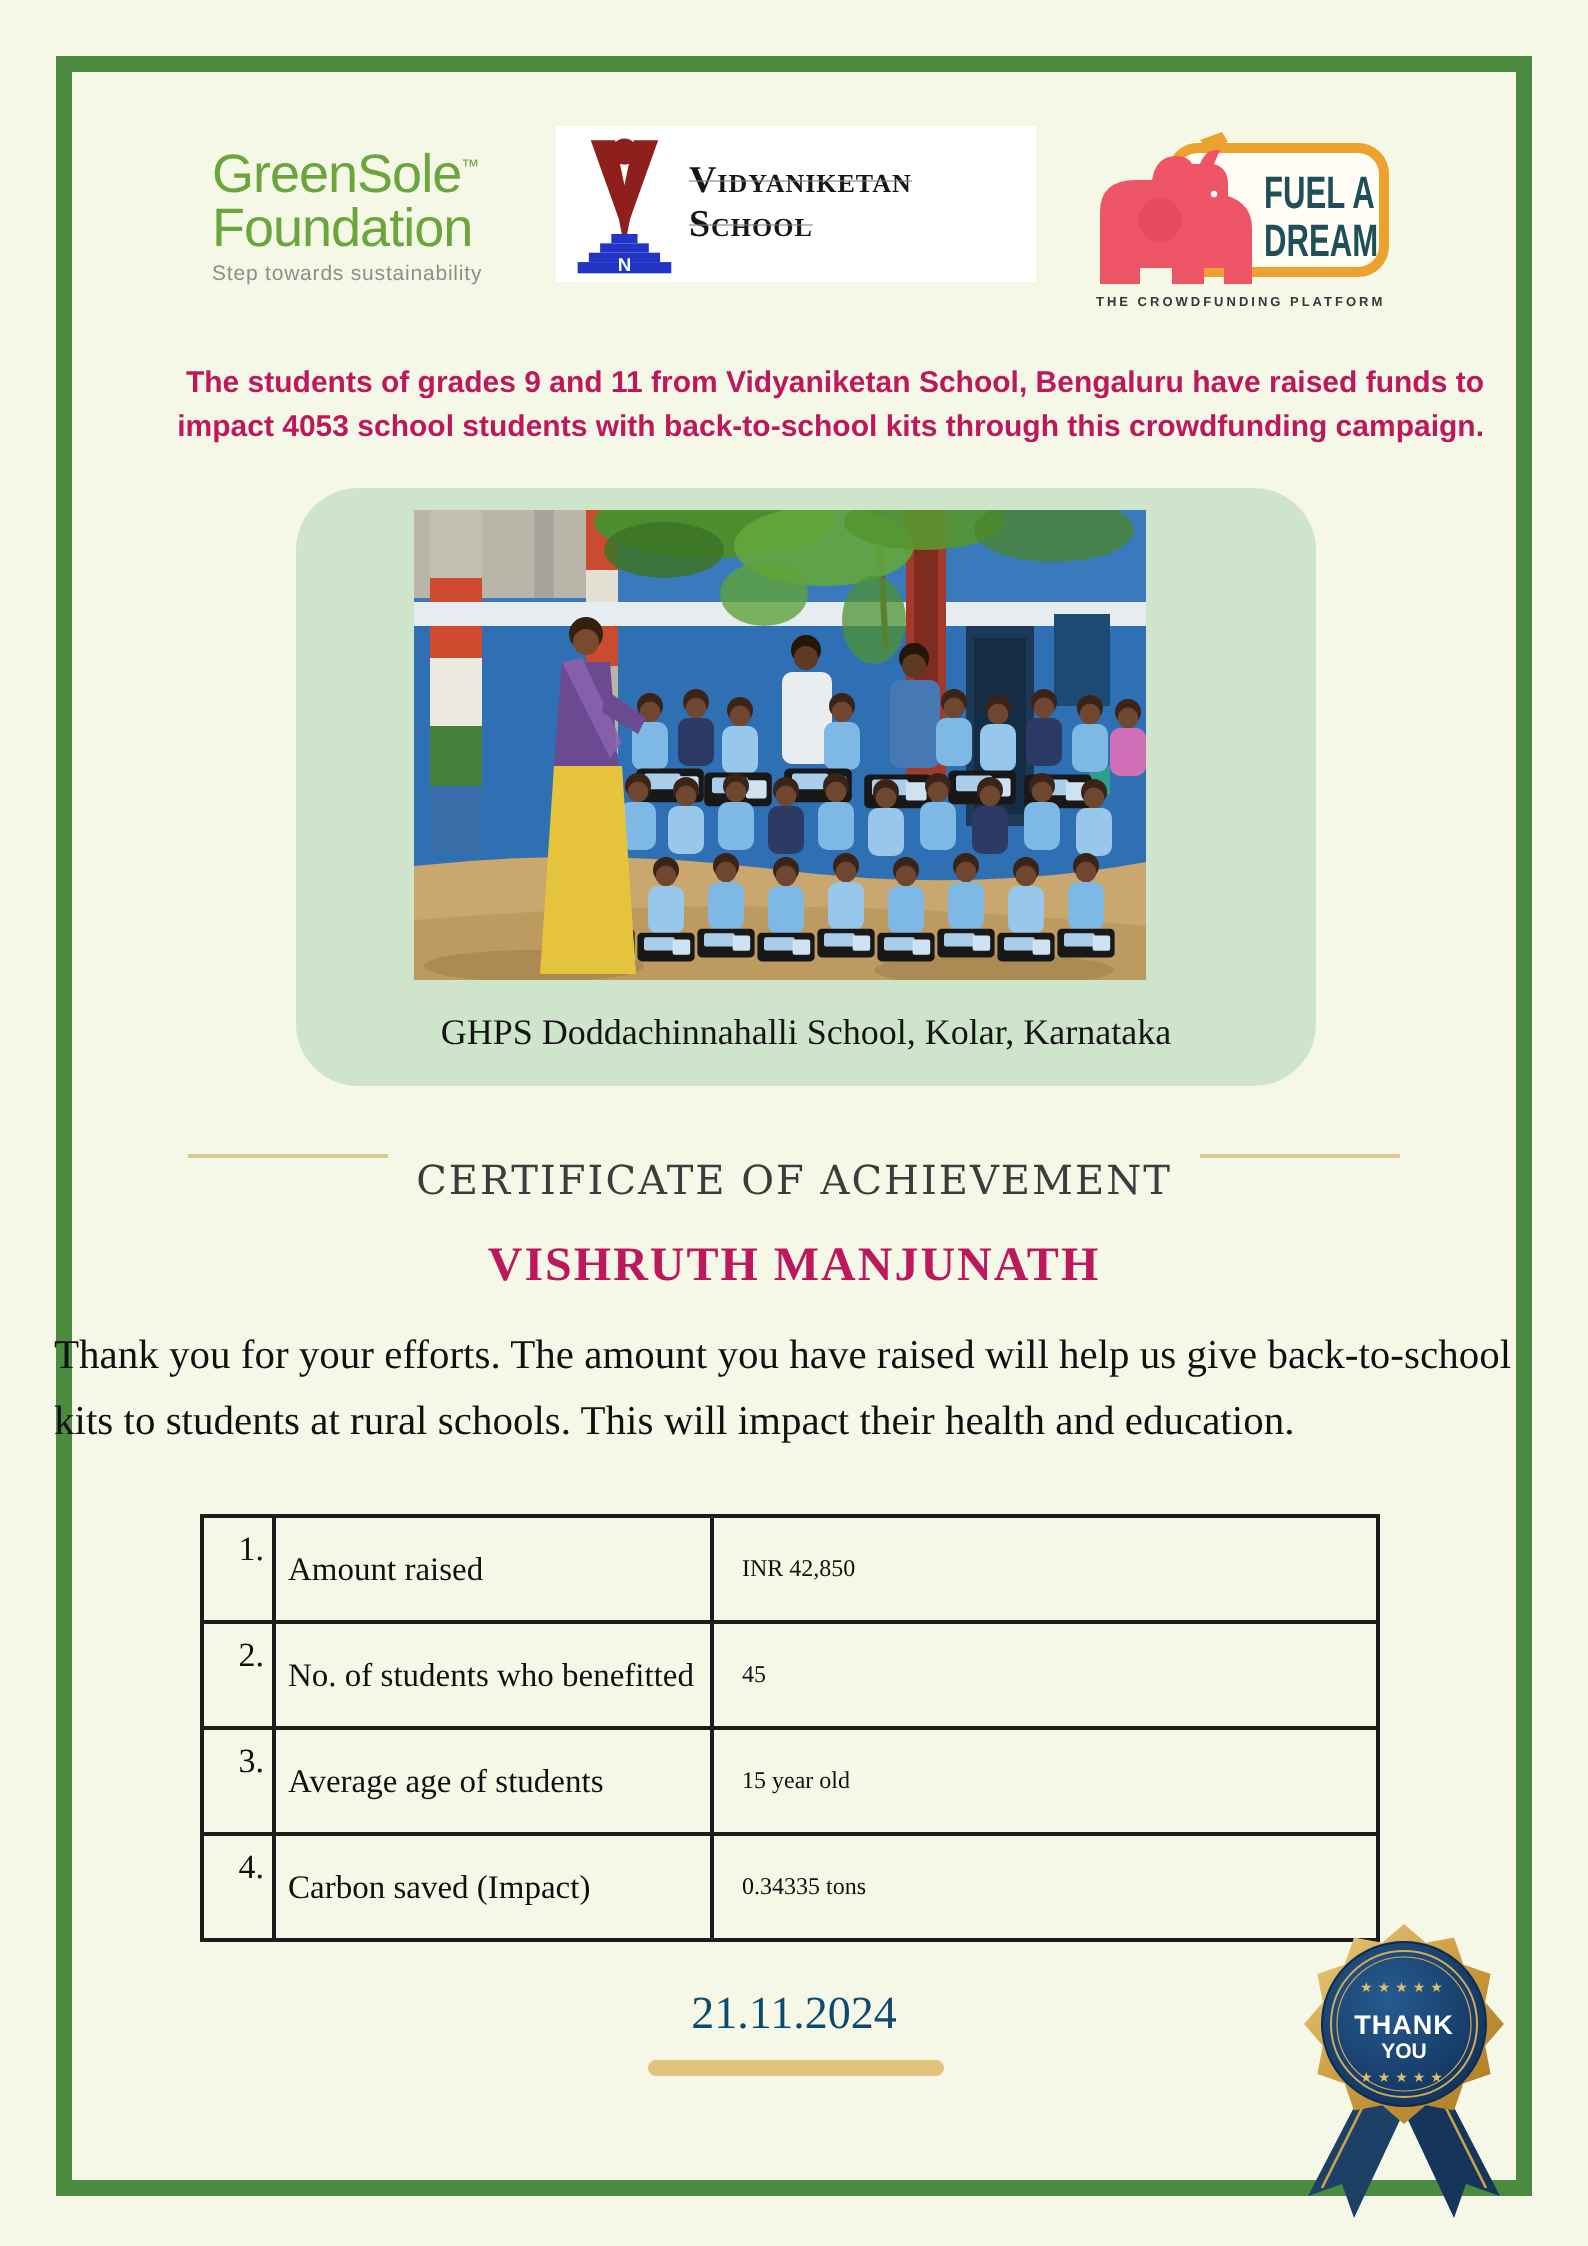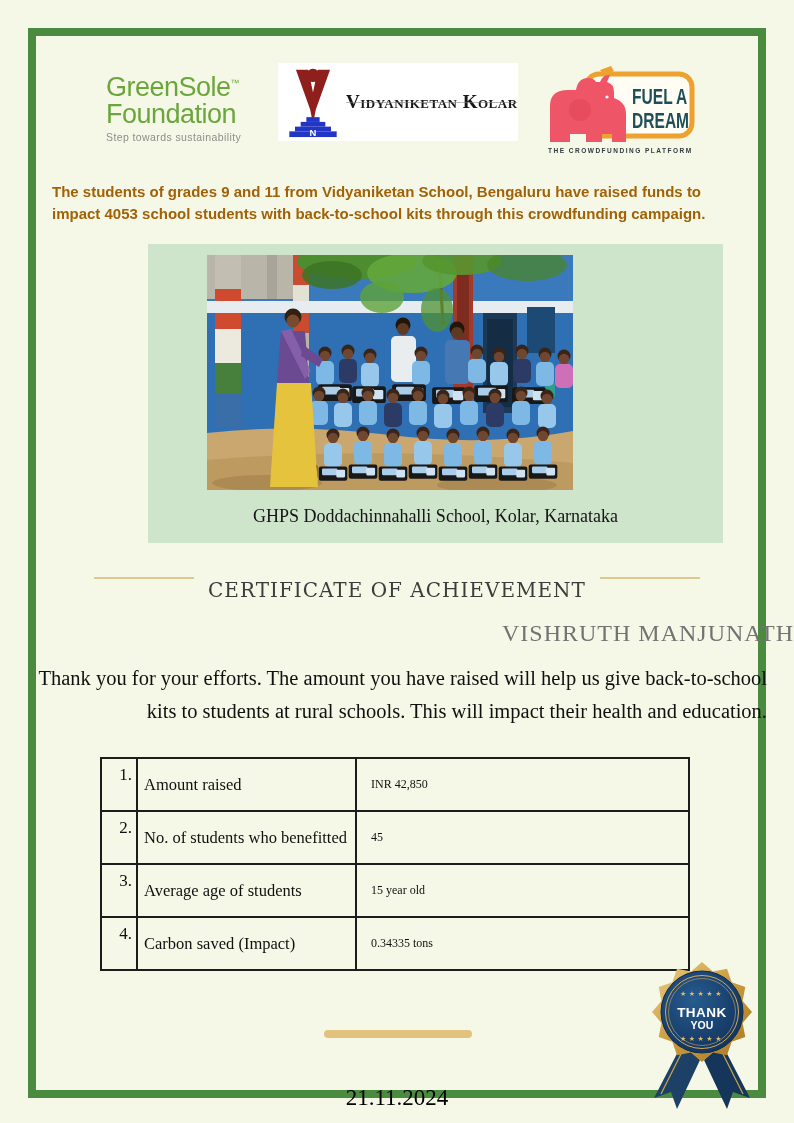--- a/index.html
+++ b/index.html
@@ -14,46 +14,46 @@
   .logo-greensole .tm{font-size:9px;vertical-align:super;}
   .logo-greensole .l2{font-size:27px;letter-spacing:-0.5px;}
   .logo-greensole .tag{font-size:10.5px;color:#8d8d8d;margin-top:4px;letter-spacing:0.4px;}
 
   .logo-vidya{position:absolute;left:278px;top:63px;width:240px;height:78px;background:#ffffff;display:flex;align-items:center;gap:6px;padding-left:8px;box-sizing:border-box;}
   .logo-vidya .vname{font-family:"Liberation Serif",serif;font-variant:small-caps;font-weight:bold;font-size:19px;letter-spacing:0.5px;color:#161616;text-decoration:line-through;text-decoration-color:rgba(130,130,130,0.55);text-decoration-thickness:1px;}
 
   .logo-fuel{position:absolute;left:540px;top:64px;width:160px;height:92px;}
 
   
-  .intro{position:absolute;left:52px;top:181px;width:690px;text-align:left;font-family:"Liberation Sans",sans-serif;font-weight:bold;font-size:15px;line-height:22px;color:#a16207;}
-
-  
-  .card{position:absolute;left:148px;top:244px;width:575px;height:299px;background:#cfe5cb;}
+  .intro{position:absolute;left:52px;top:181px;width:690px;text-align:right;font-family:"Liberation Sans",sans-serif;font-weight:bold;font-size:15px;line-height:22px;color:#be185d;}
+
+  
+  .card{position:absolute;left:148px;top:244px;width:510px;height:299px;background:#cfe5cb;border-radius:31px;}
   .photo{position:absolute;left:59px;top:11px;width:366px;height:235px;display:block;}
   .caption{position:absolute;left:0;right:0;bottom:16px;text-align:center;font-size:18px;color:#141414;}
 
   
   .heading-row{position:absolute;left:0;top:554px;width:794px;display:flex;align-items:center;justify-content:center;gap:14px;}
   .heading-row .line{width:100px;height:2px;background:#ddc892;}
   .heading{font-family:"DejaVu Serif",serif;font-size:20px;letter-spacing:1px;color:#3c3c3c;margin-top:24px;}
   .presented{position:absolute;left:0;top:592px;width:794px;text-align:center;font-family:"Liberation Sans",sans-serif;font-size:10px;font-weight:600;letter-spacing:3.5px;color:#4c4c4c;}
-  .name{position:absolute;left:0;top:620px;width:794px;text-align:right;font-size:24px;font-weight:normal;letter-spacing:1px;color:#737373;}
-  .message{position:absolute;left:27px;top:662px;width:740px;text-align:right;font-size:20.5px;line-height:33px;color:#101010;}
+  .name{position:absolute;left:0;top:620px;width:794px;text-align:center;font-size:24px;font-weight:bold;letter-spacing:1px;color:#be185d;}
+  .message{position:absolute;left:27px;top:662px;width:740px;text-align:left;font-size:20.5px;line-height:33px;color:#101010;}
 
   
   .impact-table{position:absolute;left:100px;top:757px;border-collapse:collapse;}
   .impact-table td{border:2px solid #1c1c1c;height:45px;font-size:17px;color:#101010;background:transparent;}
   .impact-table td.num{width:30px;text-align:right;padding:6px 4px 0 0;vertical-align:top;}
   .impact-table td.label{width:210px;padding-left:6px;vertical-align:middle;white-space:nowrap;font-size:16.5px;}
   .impact-table td.value{width:316px;padding-left:14px;vertical-align:middle;font-size:12px;}
 
   
   .badge{position:absolute;left:624px;top:948px;width:156px;height:164px;z-index:3;}
   .date-bar{position:absolute;left:324px;top:1030px;width:148px;height:8px;border-radius:4px;background:#e2c37e;}
-  .date{position:absolute;left:0;top:1085px;width:794px;text-align:center;font-size:23px;color:#000000;}
+  .date{position:absolute;left:0;top:994px;width:794px;text-align:center;font-size:23px;color:#0c4a6e;}
 
   
   .c-blue{color:#7db9e4}.c-blue2{color:#97c8ec}.c-navy{color:#2c3a66}.c-pink{color:#cf6fb8}
 </style>
 </head>
 <body>
 
 <div class="page">
   <div class="frame"></div>
   <div class="content">
@@ -67,21 +67,21 @@
     <div class="logo-vidya">
       <svg width="54" height="72" viewBox="0 0 56 76">
         <circle cx="28" cy="10" r="7" fill="#8e1f1c"></circle>
         <path d="M10,4 L23,4 L28,28 L33,4 L46,4 L31,46 L29,56 L27,56 L25,46 Z" fill="#8e1f1c"></path>
         <rect x="21" y="54" width="14" height="5" fill="#2335c4"></rect>
         <rect x="15" y="59" width="26" height="5" fill="#2335c4"></rect>
         <rect x="9" y="64" width="38" height="5" fill="#2335c4"></rect>
         <rect x="3" y="69" width="50" height="6" fill="#2335c4"></rect>
         <text x="28" y="74" text-anchor="middle" font-size="10" font-weight="bold" fill="#ffffff" font-family="Liberation Sans, sans-serif">N</text>
       </svg>
-      <div class="vname">Vidyaniketan Kolar</div>
+      <div class="vname">Vidyaniketan School</div>
     </div>
 
     <svg class="logo-fuel" viewBox="0 0 160 92">
       <rect x="46" y="10" width="106" height="62" rx="13" fill="#fffdf4" stroke="#eda12f" stroke-width="5"></rect>
       <path d="M60,6 l11,-4 l3,5 l-10,4 Z" fill="#eda12f"></path>
       <path d="M10,78 L10,42 Q10,26 28,26 L36,26 Q38,14 48,14 Q54,14 56,18 L60,18 Q63,10 70,11 L67,18 Q74,20 74,28 L74,34 Q86,38 86,50 L86,78 L72,78 L72,70 L62,70 L62,78 L46,78 L46,70 L30,70 L30,78 Z" fill="#ee5566"></path>
       <circle cx="40" cy="46" r="11" fill="#e04557" opacity="0.55"></circle>
       <circle cx="67" cy="33" r="1.6" fill="#ffffff"></circle>
       <text transform="translate(92,40) scale(0.82,1.2)" font-size="19" font-weight="bold" fill="#1f4f58" font-family="Liberation Sans, sans-serif">FUEL A</text>
       <text transform="translate(92,64) scale(0.82,1.2)" font-size="19" font-weight="bold" fill="#1f4f58" font-family="Liberation Sans, sans-serif">DREAM</text>

